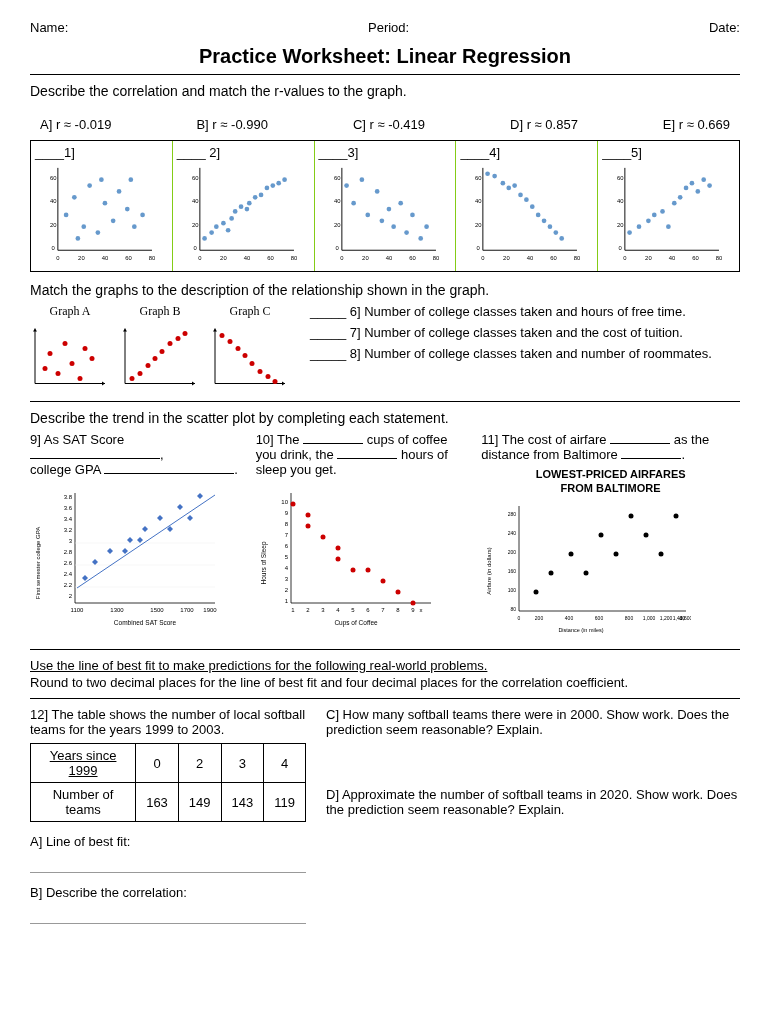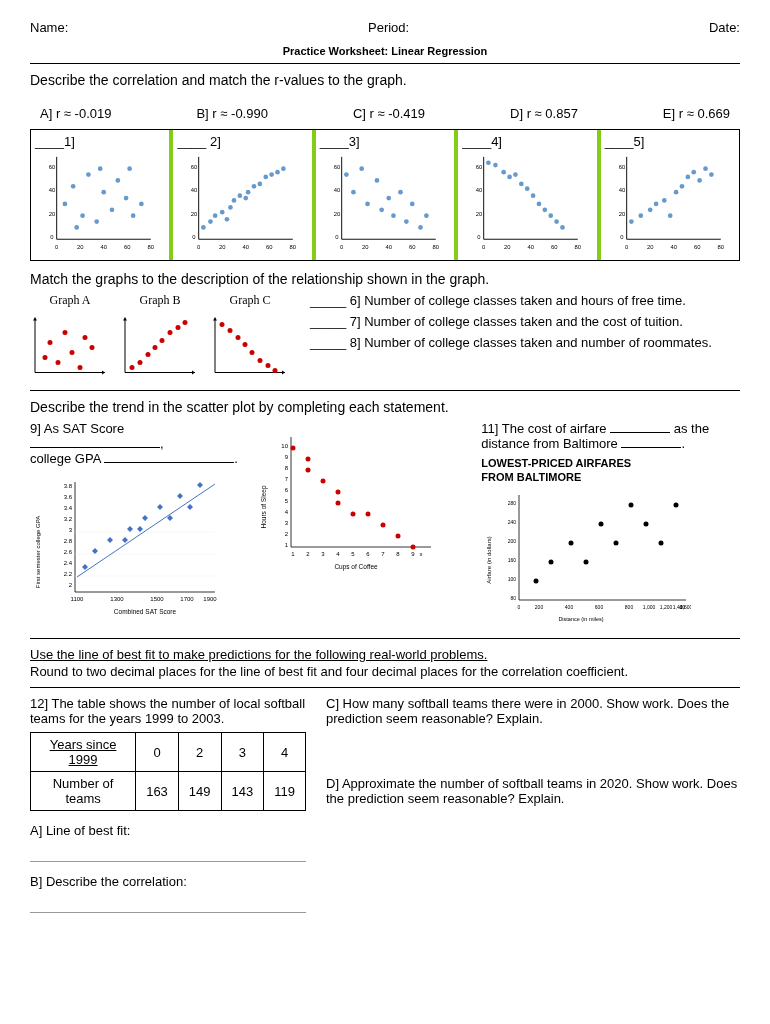--- a/index.html
+++ b/index.html
@@ -12,21 +12,21 @@
       min-height: 1024px;
       padding: 20px 30px;
     }
     .header-row {
       display: flex;
       justify-content: space-between;
       margin-bottom: 4px;
     }
     .title {
       text-align: center;
-      font-size: 11px;
+      font-size: 20px;
       font-weight: bold;
       margin-bottom: 6px;
       margin-top: 10px;
     }
     hr { border: none; border-top: 1px solid #000; margin: 4px 0 8px 0; }
     .section-label { font-size: 14px; margin-bottom: 6px; }
 
     
     .rvalues-row {
       display: flex;
@@ -38,21 +38,21 @@
 
     
     .scatter-row {
       display: flex;
       justify-content: space-between;
       border: 1px solid #000;
       margin-bottom: 10px;
     }
     .scatter-cell {
       flex: 1;
-      border-right: 4px solid #84cc16;
+      border-right: 1px solid #84cc16;
       padding: 4px;
       position: relative;
       min-height: 130px;
     }
     .scatter-cell:last-child { border-right: none; }
     .scatter-label {
       font-size: 13px;
       margin-bottom: 2px;
     }
     .scatter-svg {
@@ -85,21 +85,21 @@
       display: flex;
       gap: 10px;
       margin-bottom: 10px;
       align-items: flex-start;
     }
     .col-left { flex: 1; }
     .col-mid { flex: 1; }
     .col-right { flex: 1.2; }
 
     .chart-container { position: relative; margin-top: 6px; }
-    .chart-title { font-size: 11px; text-align: left; font-weight: bold; margin-bottom: 2px; }
+    .chart-title { font-size: 11px; text-align: center; font-weight: bold; margin-bottom: 2px; }
     .two-col-table {
       display: flex;
       gap: 20px;
     }
     .table-left { flex: 1; }
     .table-right { flex: 1.5; }
     table { border-collapse: collapse; font-size: 13px; }
     table td, table th { border: 1px solid #000; padding: 4px 10px; text-align: center; }
     .answer-line { margin-top: 10px; font-size: 13px; }
     .blank-short { display: inline-block; width: 60px; border-bottom: 1px solid #000; }
@@ -418,20 +418,27 @@
         <polygon points="150,27 153,24 150,21 147,24" fill="#4472c4"></polygon>
         <polygon points="160,38 163,35 160,32 157,35" fill="#4472c4"></polygon>
         <polygon points="170,16 173,13 170,10 167,13" fill="#4472c4"></polygon>
 
         <line x1="47" y1="105" x2="185" y2="12" stroke="#4472c4" stroke-width="1"></line>
       </svg>
     </div>
   </div>
 
   <div class="col-mid">
+    <p>
+      <span>10]  The</span>
+      <span class="blank-short"></span>
+      <span>cups of coffee you drink, the</span>
+      <span class="blank-short"></span>
+      <span>hours of sleep you get.</span>
+    </p>
     <div class="chart-container">
       <svg width="185" height="145" viewBox="0 0 185 145">
         <text x="10" y="80" font-size="6.5" text-anchor="middle" transform="rotate(-90,10,80)">Hours of Sleep</text>
         <line x1="35" y1="10" x2="35" y2="120" stroke="#000" stroke-width="0.8"></line>
         <line x1="35" y1="120" x2="175" y2="120" stroke="#000" stroke-width="0.8"></line>
 
         <text x="32" y="120" font-size="6" text-anchor="end">1</text>
         <text x="32" y="109" font-size="6" text-anchor="end">2</text>
         <text x="32" y="98" font-size="6" text-anchor="end">3</text>
         <text x="32" y="87" font-size="6" text-anchor="end">4</text>

